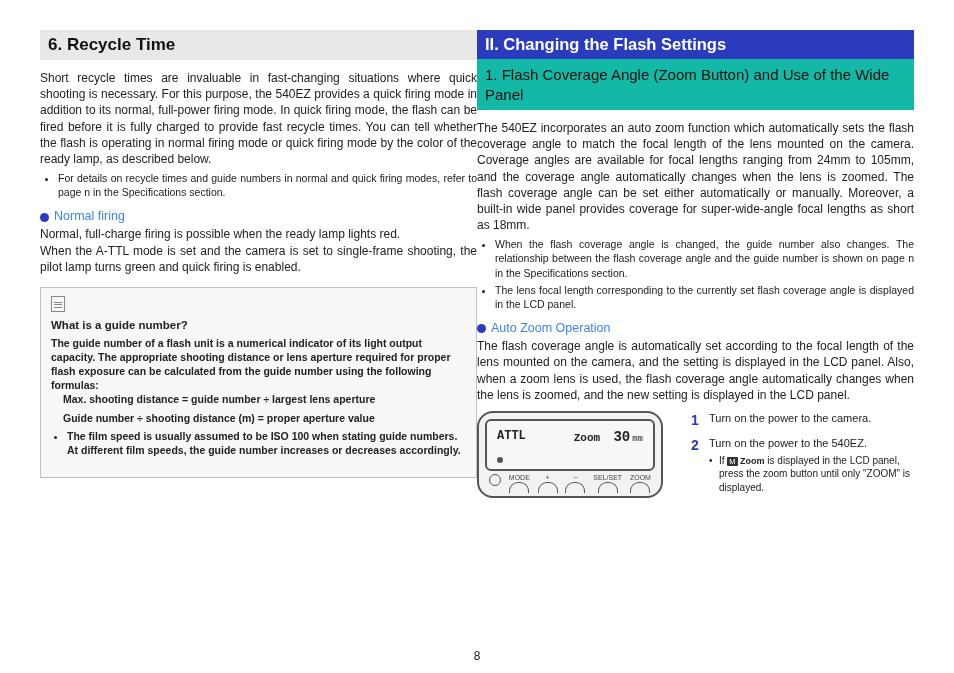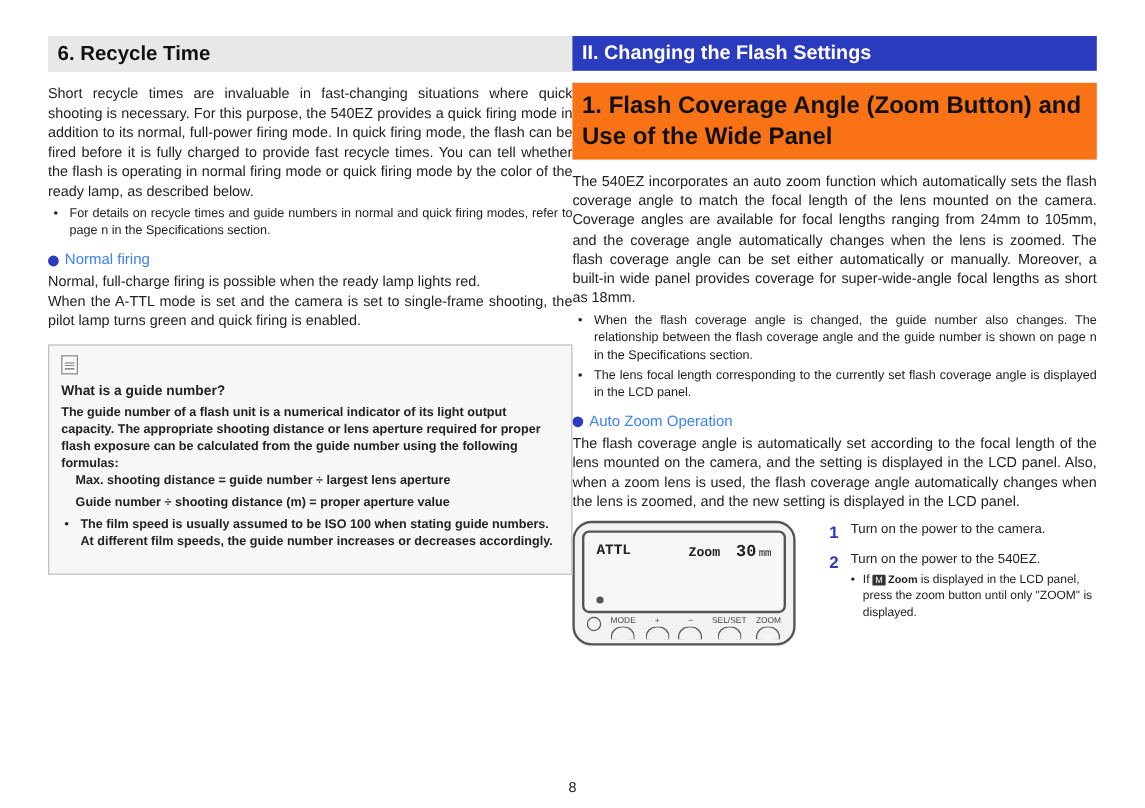--- a/index.html
+++ b/index.html
@@ -22,21 +22,20 @@
     padding:5px 8px;
     color:#111;
     margin-bottom:10px;
   }
   .sec-blue{
     background:#2a3bbd;
     color:#ffffff;
     font-weight:bold;
     font-size:16.5px;
     padding:5px 8px;
-    margin-bottom:10px;
   }
   .body-text{
     font-size:12px;
     line-height:1.35;
     text-align:justify;
   }
   .small-bullets{
     font-size:10.5px;
     line-height:1.35;
     padding-left:18px;
@@ -101,21 +100,21 @@
     border-radius:16px;
     background:#f2f2f2;
     padding:6px 6px 2px 6px;
     width:186px;
     box-sizing:border-box;
   }
   .lcd-screen{
     border:2px solid #555;
     border-radius:6px;
     background:#f7f7f7;
-    height:69px;
+    height:52px;
     padding:6px 8px 4px 8px;
     box-sizing:border-box;
     font-family:"Courier New",monospace;
     font-weight:bold;
     font-size:12px;
     position:relative;
   }
   .lcd-attl{position:absolute;top:8px;left:10px;font-size:12px}
   .lcd-zoom{position:absolute;top:8px;right:10px;font-size:11px}
   .lcd-mm{font-size:9px;font-weight:normal;margin-left:2px}
@@ -143,23 +142,23 @@
     display:inline-block;
     background:#333;color:#fff;
     font-size:7.5px;padding:0 2px;border-radius:1px;line-height:1.2;
     vertical-align:middle;
   }
   .mzoom::before{content:"M"}
   .pg{
     text-align:center;font-size:12px;margin-top:6px;
   }
   .sub-gray{
-    background:#f97316;
-    font-weight:bold;
-    font-size:20px;
+    background:#14b8a6;
+    font-weight:normal;
+    font-size:15px;
     padding:6px 8px;
     color:#111;
     margin-bottom:10px;
     line-height:1.3;
   }
 </style>
 </head>
 <body>
 
 <div class="cols">

